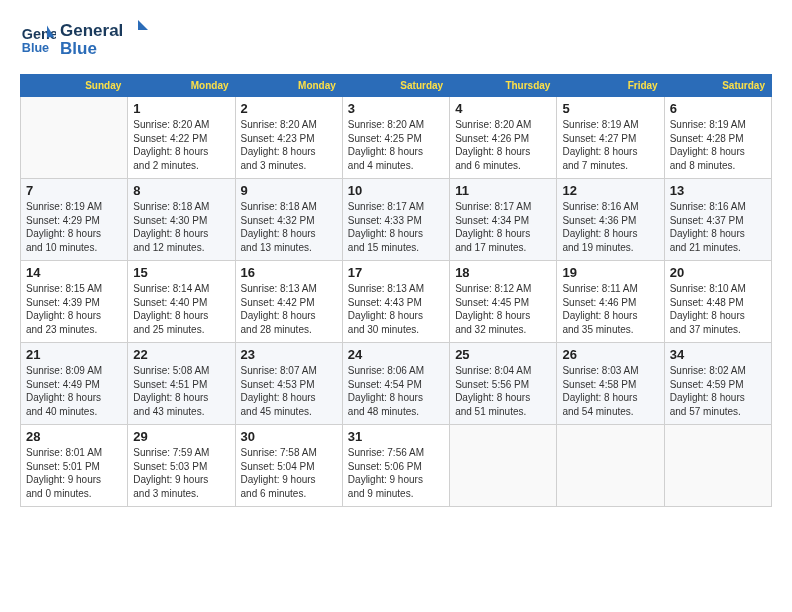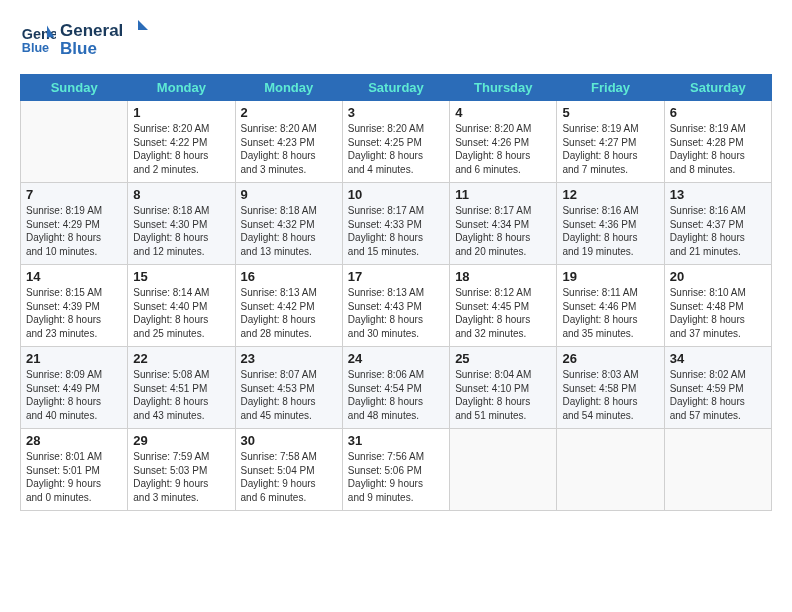--- a/index.html
+++ b/index.html
@@ -42,24 +42,24 @@
       font-size: 15px;
       color: #333;
     }
     .calendar {
       width: 100%;
       border-collapse: collapse;
       table-layout: fixed;
     }
     .calendar th {
       background-color: #2b6cb8;
-      color: #5eead4;
-      text-align: center;
+      color: #fde047;
+      text-align: right;
       padding: 5px 6px;
-      font-size: 13px;
+      font-size: 10px;
       font-weight: bold;
       border: 1px solid #2b6cb8;
     }
     .calendar td {
       vertical-align: top;
       padding: 4px 5px;
       border: 1px solid #d0d0d0;
       font-size: 10.5px;
       color: #222;
       height: 82px;
@@ -193,21 +193,21 @@
             <div class="cell-text">Sunrise: 8:17 AM</div>
             <div class="cell-text">Sunset: 4:33 PM</div>
             <div class="cell-text">Daylight: 8 hours</div>
             <div class="cell-text">and 15 minutes.</div>
           </td>
           <td>
             <span class="day-num">11</span>
             <div class="cell-text">Sunrise: 8:17 AM</div>
             <div class="cell-text">Sunset: 4:34 PM</div>
             <div class="cell-text">Daylight: 8 hours</div>
-            <div class="cell-text">and 20 minutes.</div>
+            <div class="cell-text">and 17 minutes.</div>
           </td>
           <td>
             <span class="day-num">12</span>
             <div class="cell-text">Sunrise: 8:16 AM</div>
             <div class="cell-text">Sunset: 4:36 PM</div>
             <div class="cell-text">Daylight: 8 hours</div>
             <div class="cell-text">and 19 minutes.</div>
           </td>
           <td>
             <span class="day-num">13</span>
@@ -293,21 +293,21 @@
           <td>
             <span class="day-num">24</span>
             <div class="cell-text">Sunrise: 8:06 AM</div>
             <div class="cell-text">Sunset: 4:54 PM</div>
             <div class="cell-text">Daylight: 8 hours</div>
             <div class="cell-text">and 48 minutes.</div>
           </td>
           <td>
             <span class="day-num">25</span>
             <div class="cell-text">Sunrise: 8:04 AM</div>
-            <div class="cell-text">Sunset: 4:10 PM</div>
+            <div class="cell-text">Sunset: 5:56 PM</div>
             <div class="cell-text">Daylight: 8 hours</div>
             <div class="cell-text">and 51 minutes.</div>
           </td>
           <td>
             <span class="day-num">26</span>
             <div class="cell-text">Sunrise: 8:03 AM</div>
             <div class="cell-text">Sunset: 4:58 PM</div>
             <div class="cell-text">Daylight: 8 hours</div>
             <div class="cell-text">and 54 minutes.</div>
           </td>

